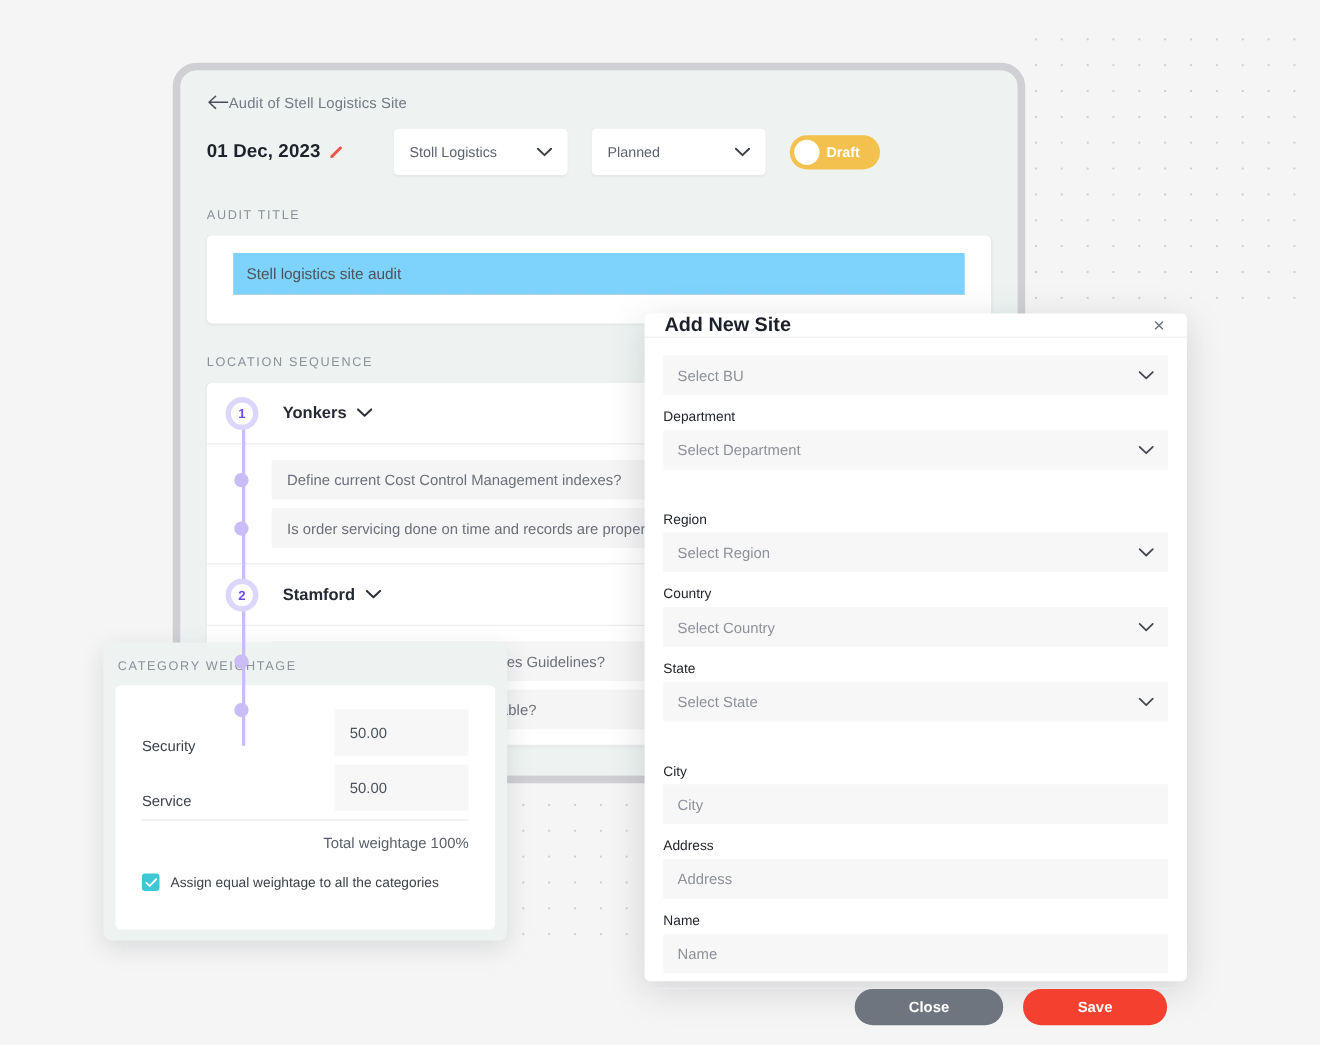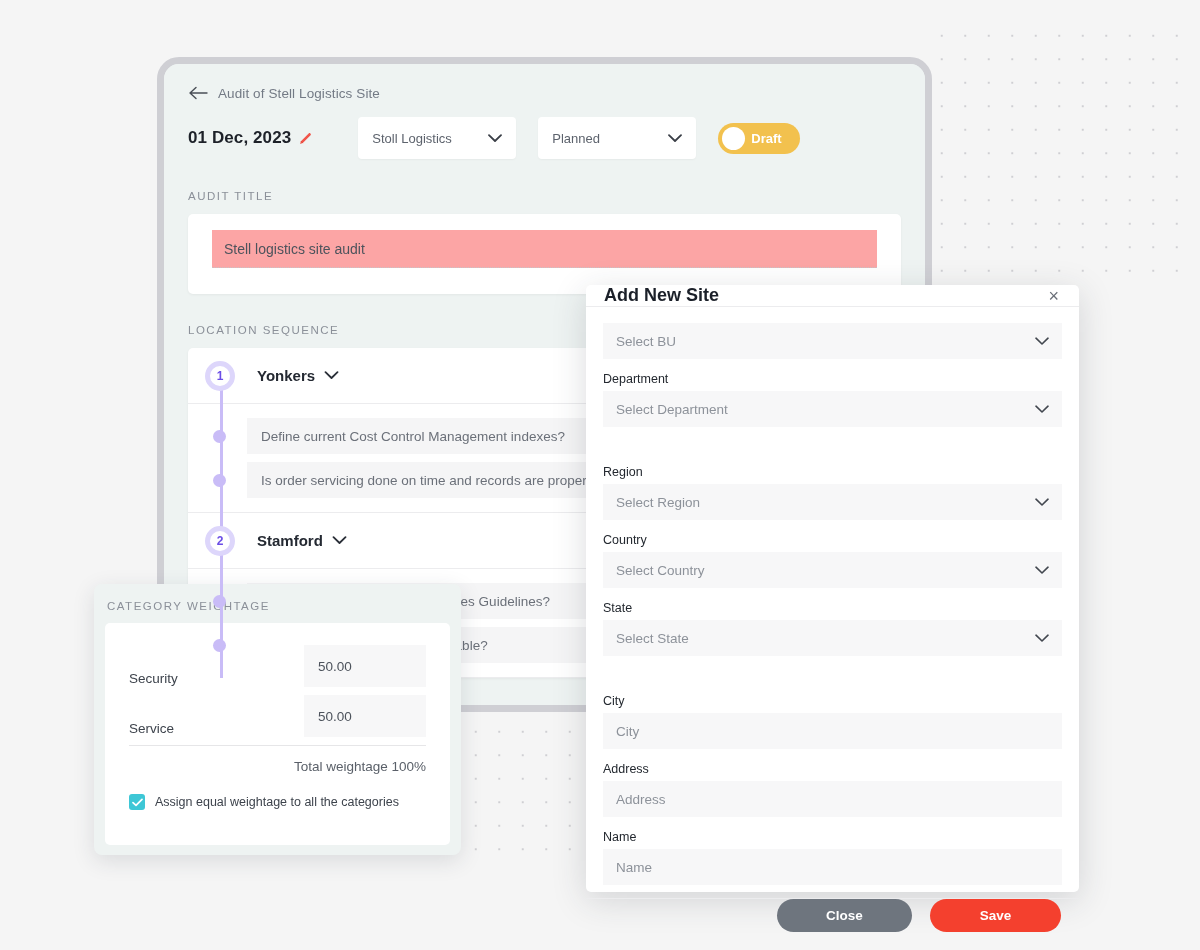--- a/index.html
+++ b/index.html
@@ -47,21 +47,20 @@
     position: absolute;
     inset: 0;
     background: #eef3f2;
     padding: 18px 24px 0 24px;
   }
 
   
   .breadcrumb-row {
     display: flex;
     align-items: center;
-    gap: 10px;
     height: 22px;
   }
   .back-arrow {
     width: 20px; height: 16px;
     display: inline-flex;
     align-items: center;
     color: #4a4f57;
   }
   .breadcrumb-text {
     font-size: 13.5px;
@@ -136,21 +135,21 @@
 
   
   .card-white {
     background: #ffffff;
     border-radius: 5px;
     margin-top: 12px;
     box-shadow: 0 1px 3px rgba(0,0,0,.05);
   }
   #audit-title-card { height: 80px; padding: 16px 24px; }
   .title-input {
-    background: #fca5a5;
+    background: #7dd3fc;
     height: 38px;
     display: flex;
     align-items: center;
     padding: 0 12px;
     font-size: 14px;
     color: #4d535c;
     border-bottom: 1px dotted #c5c5c9;
   }
 
   

